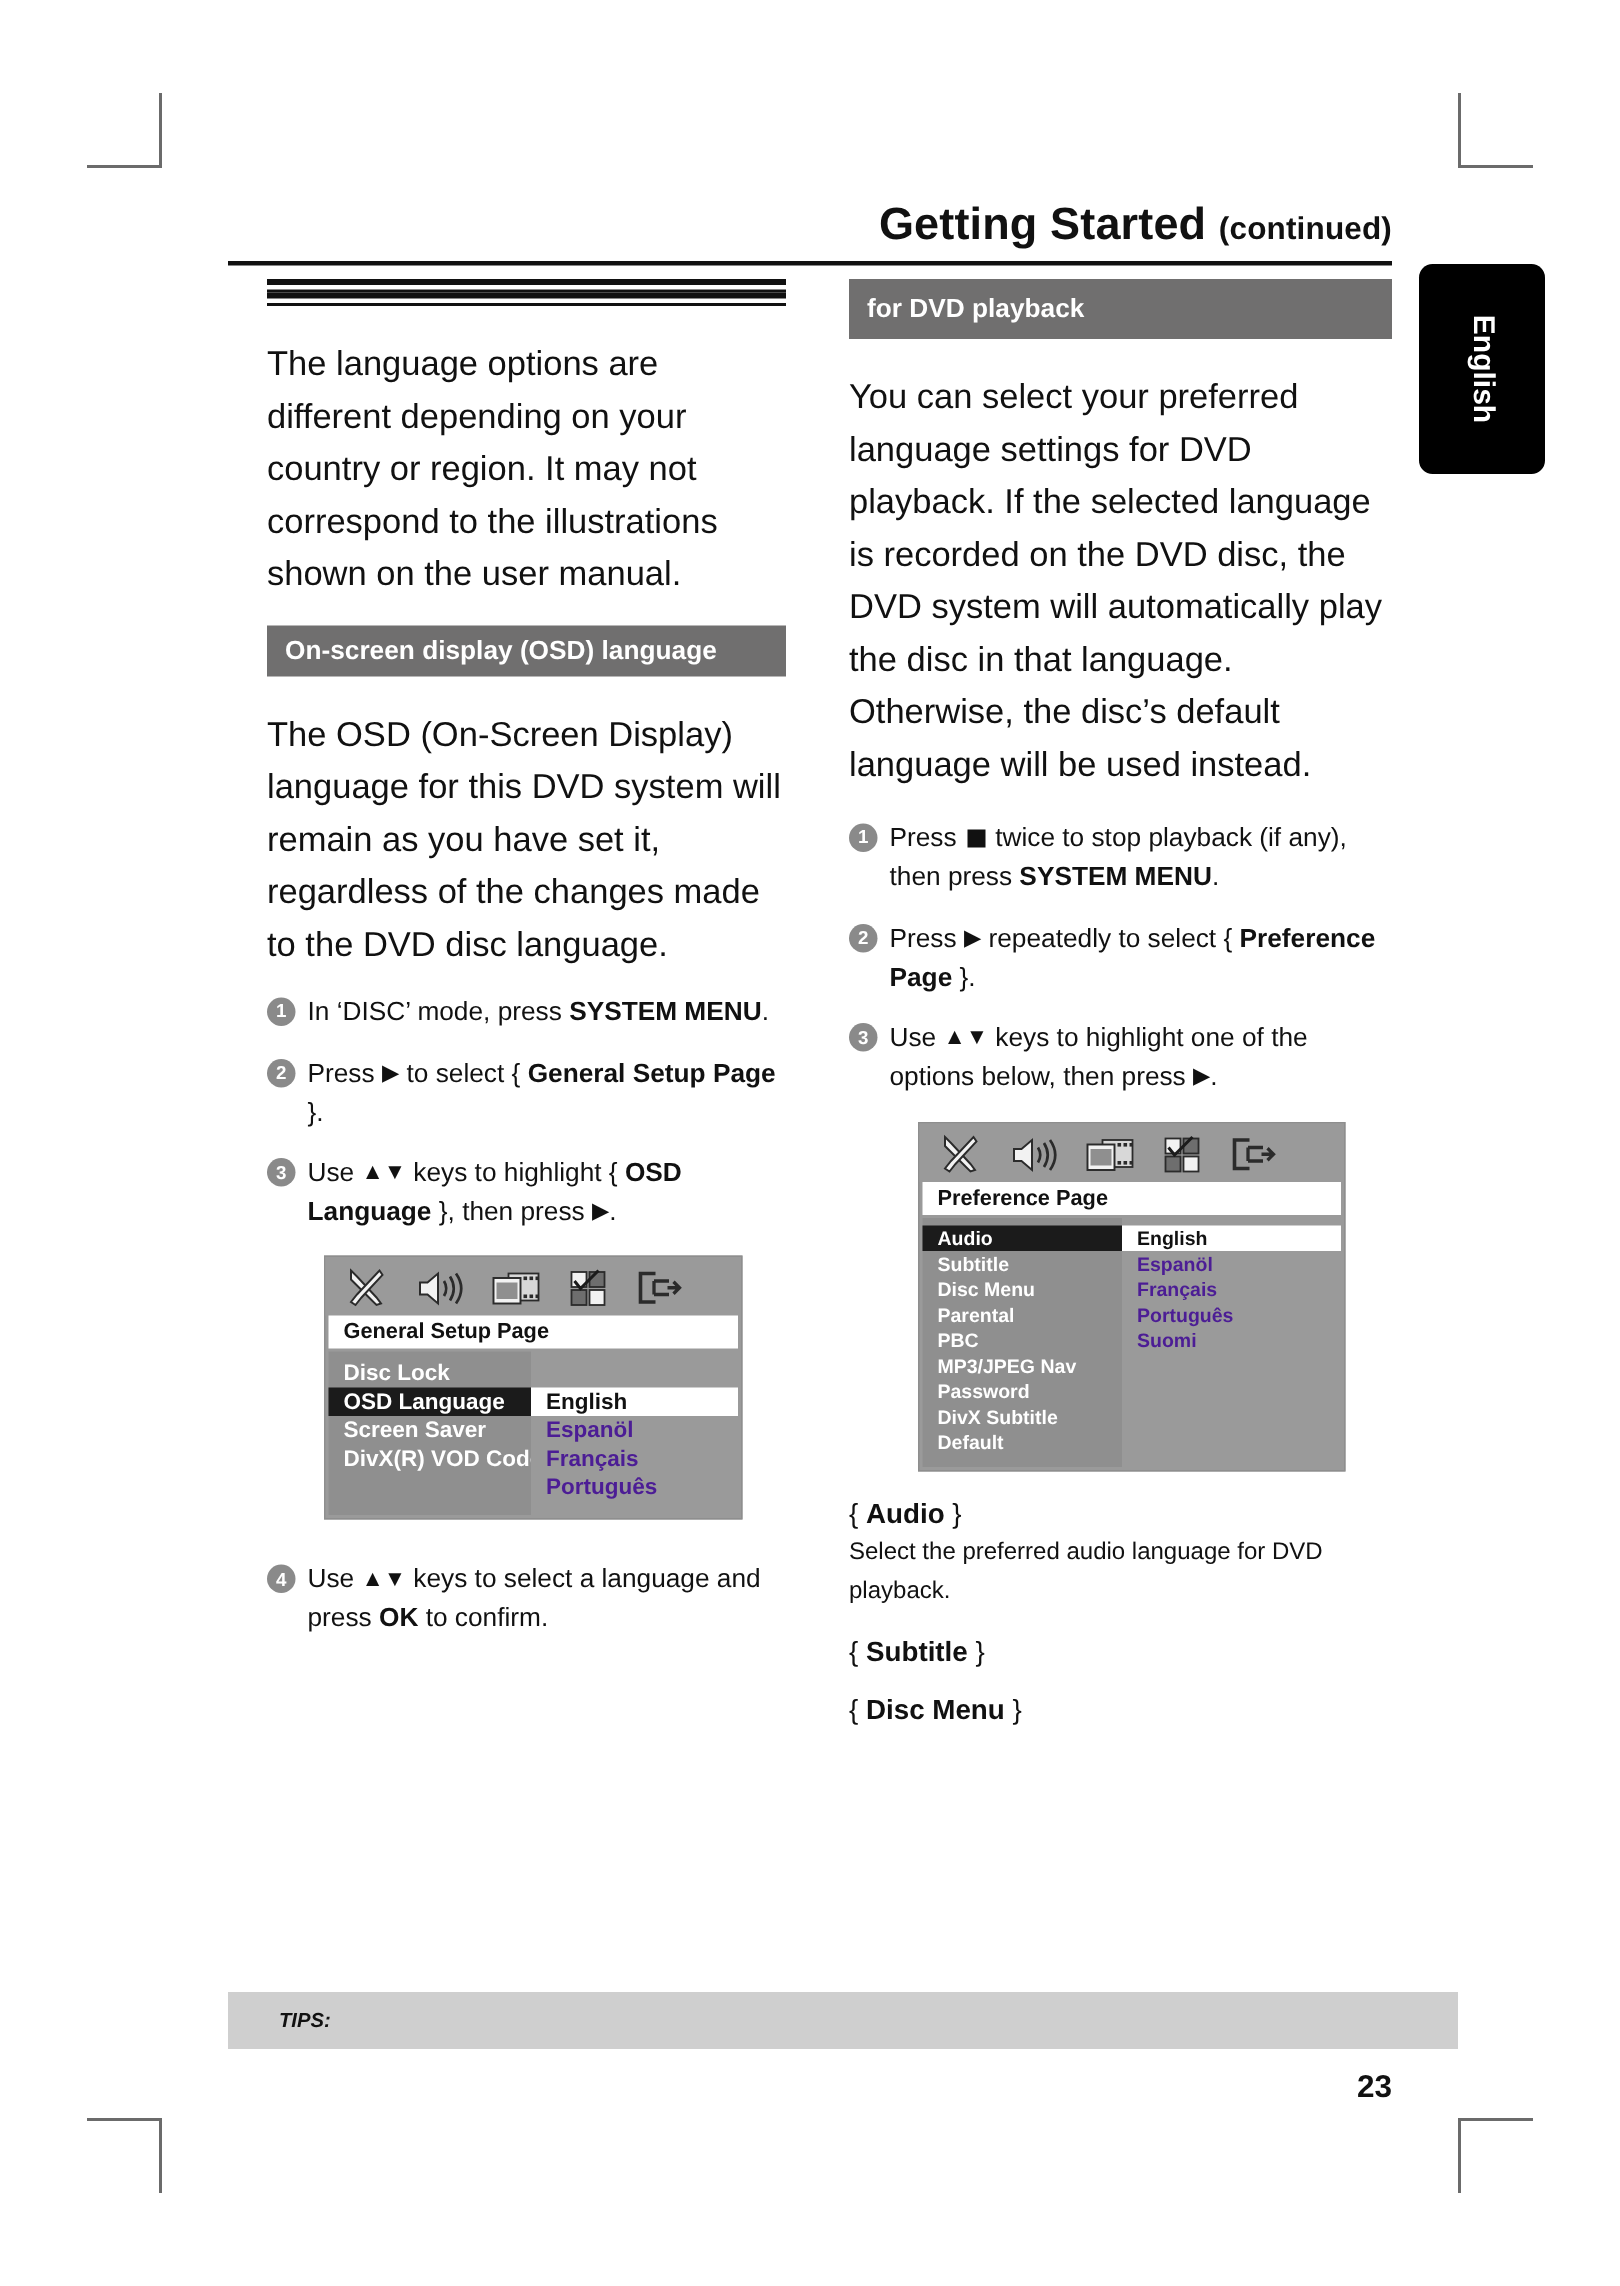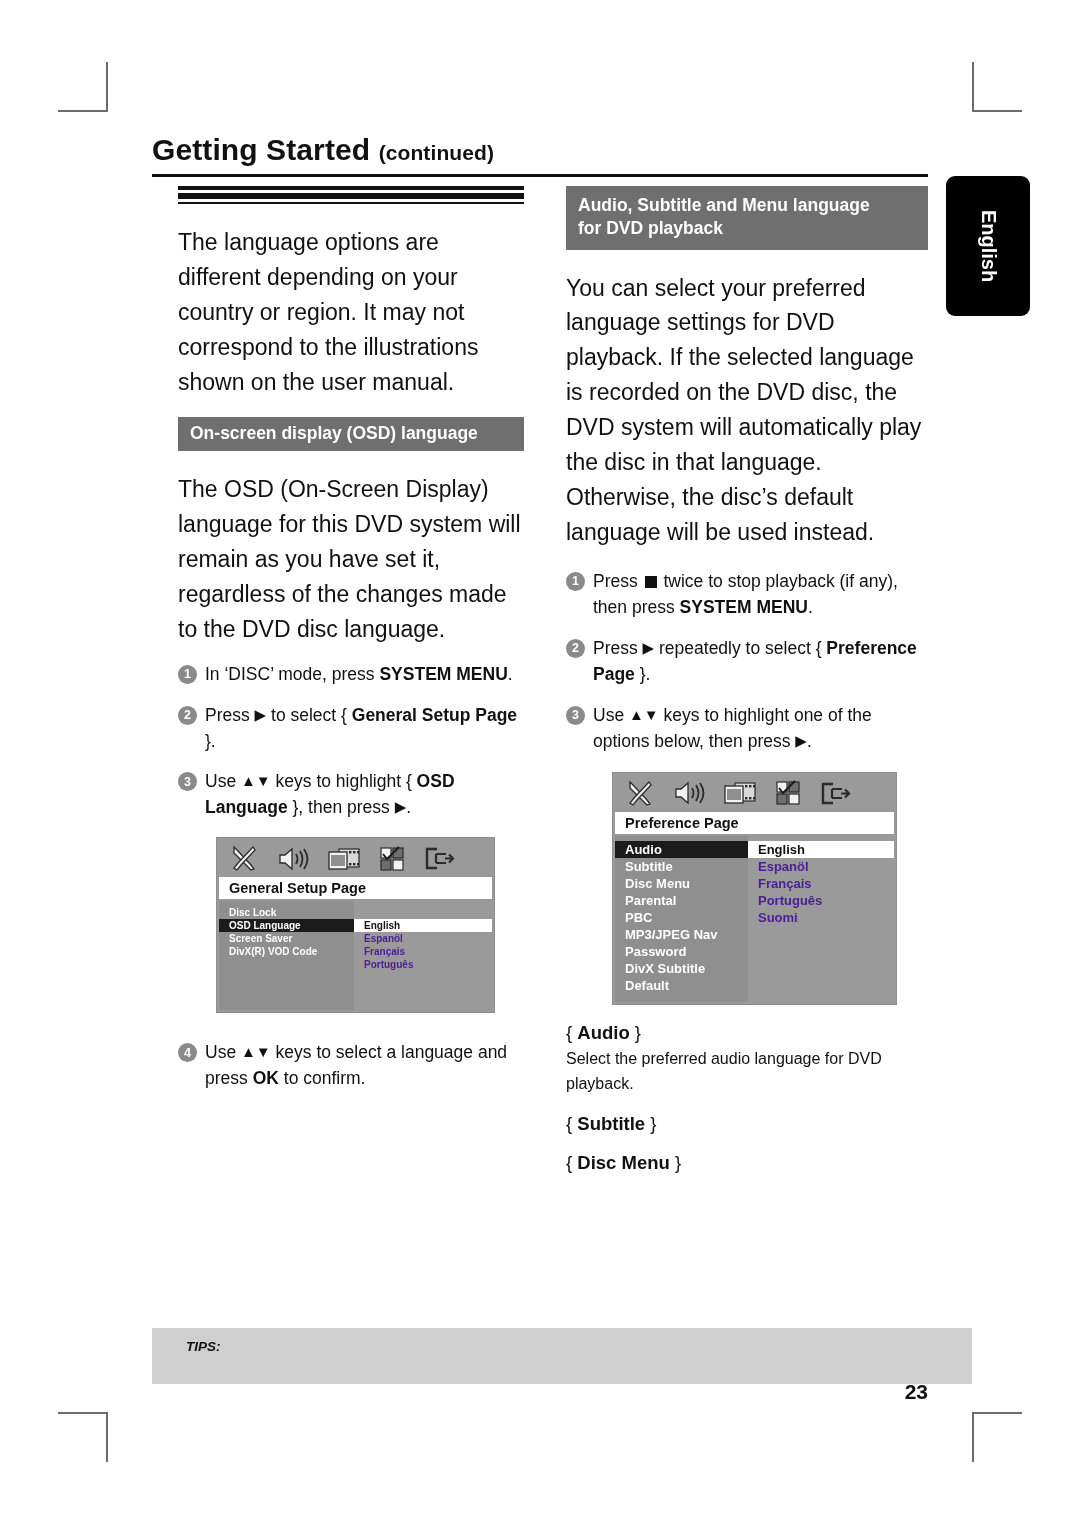--- a/index.html
+++ b/index.html
@@ -14,21 +14,21 @@
   .crop i{position:absolute;background:#6b6b6b;}
   .crop i.h{height:2px;width:50px;}
   .crop i.v{width:2px;height:50px;}
   .crop.tl{left:58px;top:62px;} .crop.tl i.h{left:0;bottom:0;} .crop.tl i.v{right:0;top:0;}
   .crop.tr{right:58px;top:62px;} .crop.tr i.h{right:0;bottom:0;} .crop.tr i.v{left:0;top:0;}
   .crop.bl{left:58px;bottom:62px;} .crop.bl i.h{left:0;top:0;} .crop.bl i.v{right:0;bottom:0;}
   .crop.br{right:58px;bottom:62px;} .crop.br i.h{right:0;top:0;} .crop.br i.v{left:0;bottom:0;}
 
   
   .hdr{position:absolute;left:152px;top:133px;width:776px;}
-  .hdr-title{text-align:left;font-size:30px;font-weight:bold;letter-spacing:.1px;}
+  .hdr-title{text-align:right;font-size:30px;font-weight:bold;letter-spacing:.1px;}
   .hdr-title .cont{font-size:21px;font-weight:bold;}
   .hdr-rule{margin-top:7px;border-top:3px solid #111;}
 
   
   .lang-tab{
     position:absolute;left:946px;top:176px;width:84px;height:140px;
     background:#000;border-radius:9px;
   }
   .lang-tab span{
     position:absolute;left:50%;top:50%;
@@ -78,38 +78,38 @@
   .osd-body{display:flex;padding:2px 2px 2px 2px;}
   .osd-left{background:#8f8f8f;padding:5px 0 8px 0;}
   .osd-right{background:#9a9a9a;flex:1;padding:5px 0 8px 0;}
   .osd-item{color:#fff;font-weight:bold;padding:1px 0 1px 10px;white-space:nowrap;}
   .osd-item.sel{background:#1b1b1b;color:#fff;}
   .osd-opt{color:#4c1d95;font-weight:bold;padding:1px 0 1px 10px;white-space:nowrap;}
   .osd-opt.sel{background:#fff;color:#111;}
 
   .osd-a{margin:16px 0 0 38px;width:277px;}
   .osd-a .osd-title{font-size:14.5px;}
-  .osd-a .osd-item,.osd-a .osd-opt{font-size:10px;}
+  .osd-a .osd-item,.osd-a .osd-opt{font-size:15px;}
   .osd-a .osd-left{width:135px;min-height:96px;}
 
   .osd-b{margin:17px 0 0 46px;width:283px;}
   .osd-b .osd-title{font-size:14.5px;}
   .osd-b .osd-item,.osd-b .osd-opt{font-size:13px;}
   .osd-b .osd-left{width:133px;}
 
   
   .def{margin-top:17px;}
   .def-t{font-size:18.5px;font-weight:bold;}
   .def-t .br{font-weight:normal;}
   .def-d{font-size:16px;line-height:1.58;margin-top:2px;}
 
   
   .tips{
     position:absolute;left:152px;top:1328px;width:820px;
-    background:#cfcfcf;padding:9px 0 28px 0;
+    background:#cfcfcf;padding:9px 0 10px 0;
   }
   .tips-in{display:flex;padding-left:34px;font-size:13.5px;line-height:1.42;}
   .tips-lbl{font-weight:bold;font-style:italic;margin-right:10px;}
   .pageno{position:absolute;right:152px;top:1380px;font-size:21px;font-weight:bold;}
 </style>
 </head>
 <body>
 
 <div class="page">
 
@@ -241,21 +241,20 @@
       <div class="stp">
         <div class="num">4</div>
         <div class="t">Use <span class="ar">▲▼</span> keys to select a language and press <b>OK</b> to confirm.</div>
       </div>
     </div>
   </div>
 
   <div class="col col-right">
 
     <div class="gbar tall" style="margin-top:0">
-      <div>Audio, Subtitle and Menu language</div>
       <div>for DVD playback</div>
     </div>
 
     <div class="body-txt">You can select your preferred language settings for DVD playback.  If the selected language is recorded on the DVD disc, the DVD system will automatically play the disc in that language.  Otherwise, the disc’s default language will be used instead.</div>
 
     <div class="steps" style="margin-top:19px">
       <div class="stp">
         <div class="num">1</div>
         <div class="t">Press <span class="sq"></span> twice to stop playback (if any), then press <b>SYSTEM MENU</b>.</div>
       </div>

